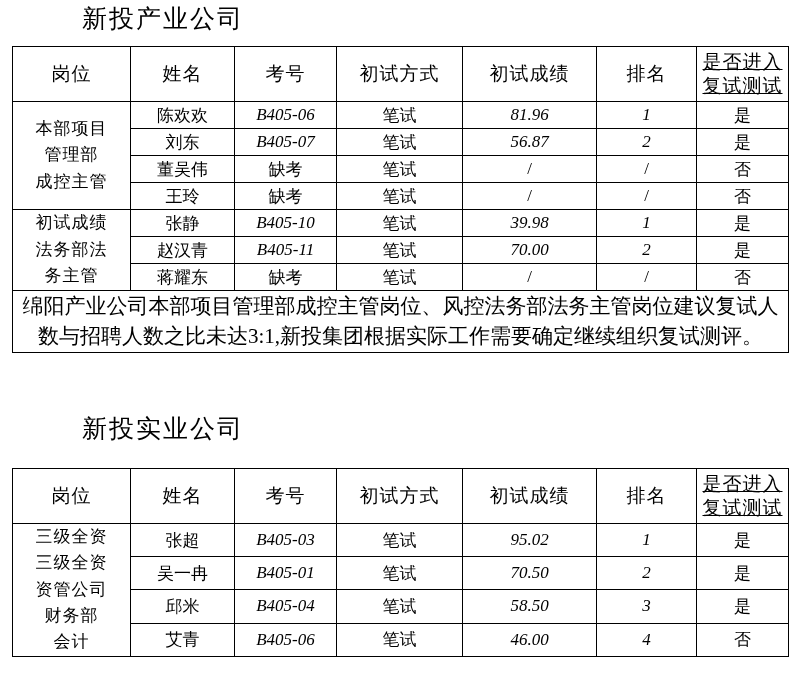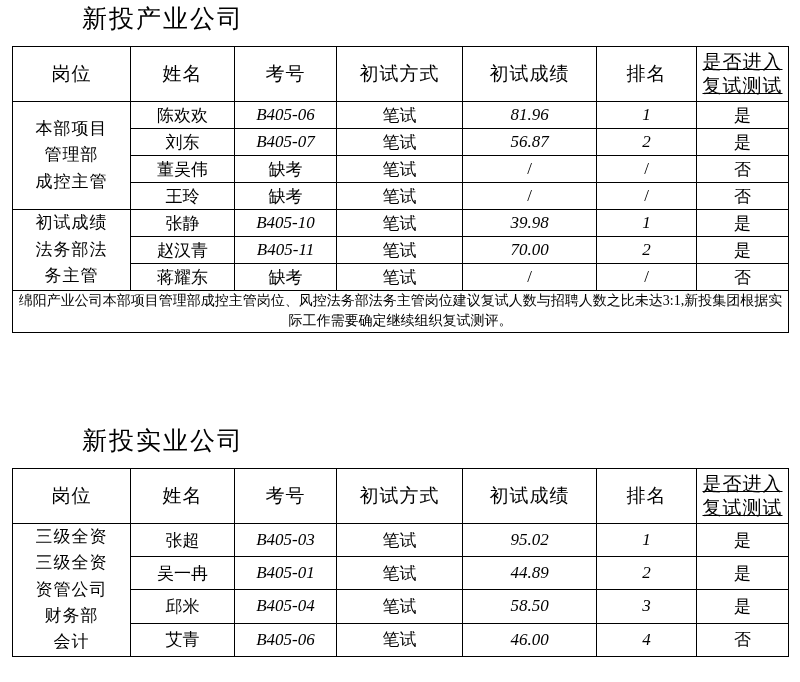--- a/index.html
+++ b/index.html
@@ -30,21 +30,21 @@
     padding: 0;
   }
   .title-1 {
     position: absolute;
     left: 82px;
     top: 2px;
   }
   .title-2 {
     position: absolute;
     left: 82px;
-    top: 424px;
+    top: 412px;
   }
   table.grid {
     border-collapse: collapse;
     table-layout: fixed;
     position: absolute;
     font-size: 16px;
   }
   table.grid td, table.grid th {
     border: 1px solid #000000;
     text-align: center;
@@ -70,21 +70,21 @@
   }
   .post-cell {
     font-size: 17px;
     line-height: 1.55;
     letter-spacing: 1px;
   }
   .note-row td {
     border: 1px solid #000000;
     text-align: left;
     padding: 4px 6px 6px 6px;
-    font-size: 14px;
+    font-size: 21px;
     font-weight: bold;
     line-height: 1.45;
     letter-spacing: 0px;
   }
   .num { font-family: "Liberation Serif", "DejaVu Serif", serif; font-style: italic; }
   .slash { font-size: 17px; }
   .c-post   { width: 118px; }
   .c-name   { width: 104px; }
   .c-exam   { width: 102px; }
   .c-method { width: 126px; }
@@ -235,21 +235,21 @@
         <td class="num">B405-03</td>
         <td>笔试</td>
         <td class="num">95.02</td>
         <td class="num">1</td>
         <td>是</td>
       </tr>
       <tr class="body-row">
         <td>吴一冉</td>
         <td class="num">B405-01</td>
         <td>笔试</td>
-        <td class="num">44.89</td>
+        <td class="num">70.50</td>
         <td class="num">2</td>
         <td>是</td>
       </tr>
       <tr class="body-row">
         <td>邱米</td>
         <td class="num">B405-04</td>
         <td>笔试</td>
         <td class="num">58.50</td>
         <td class="num">3</td>
         <td>是</td>

